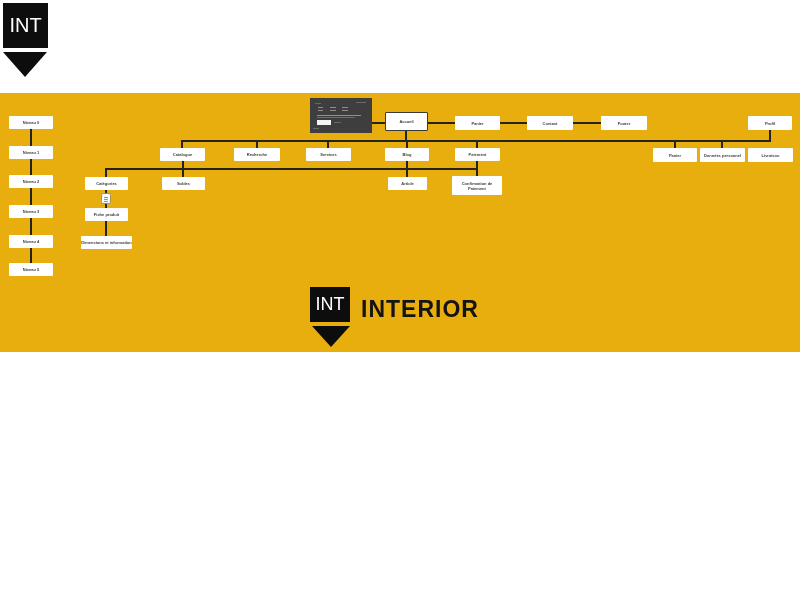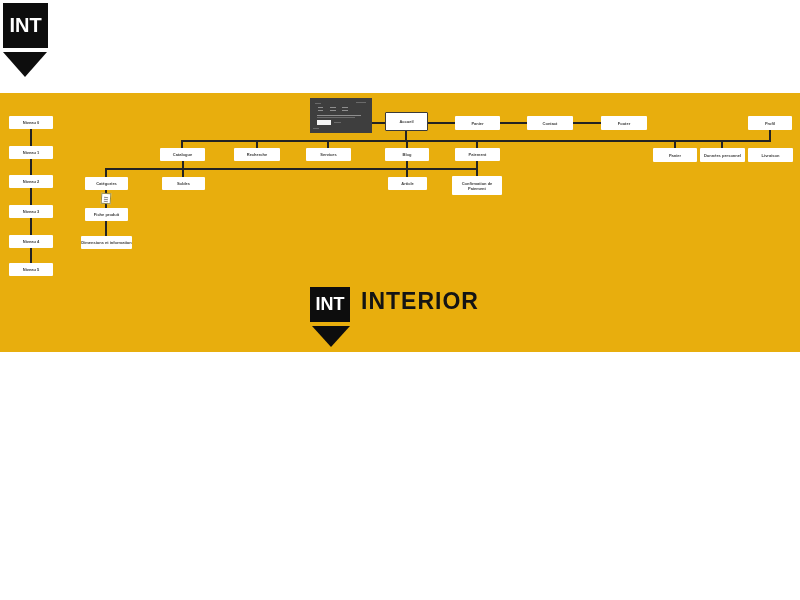--- a/index.html
+++ b/index.html
@@ -5,21 +5,21 @@
   html,body{margin:0;padding:0;}
   body{
     width:800px;height:600px;position:relative;overflow:hidden;
     background:#ffffff;
     font-family:"Liberation Sans", sans-serif;
   }
   .abs{position:absolute;}
   
   .band{left:0;top:93px;width:800px;height:259px;background:#E8AE0D;}
   
-  .logo-sq{background:#0d0d0d;color:#fff;display:flex;align-items:center;justify-content:center;font-weight:bold;}
+  .logo-sq{background:#0d0d0d;color:#fff;display:flex;align-items:center;justify-content:center;font-weight:normal;}
   .tri{width:0;height:0;}
   .brand-name{color:#141414;font-weight:600;letter-spacing:1px;font-size:23px;}
   
   .node{
     background:#ffffff;border-radius:1px;
     display:flex;align-items:center;justify-content:center;text-align:center;
     font-size:4px;font-weight:bold;color:#3d3d3d;line-height:1.25;
     box-sizing:border-box;z-index:3;
   }
   .node.current{border:1px solid #3a3a3a;}
@@ -127,14 +127,14 @@
   <div class="s-line"></div>
   <div class="s-line"></div>
   <div class="s-line"></div>
 </div>
 <div class="abs node" style="left:85px;top:208px;width:43px;height:13px;">Fiche produit</div>
 <div class="abs node" style="left:81px;top:236px;width:51px;height:13px;">Dimensions et information</div>
 
 <div class="abs logo-sq" style="left:310px;top:287px;width:40px;height:35px;font-size:18px;">
   <span>INT</span>
 </div>
-<div class="abs brand-name" style="left:361px;top:288px;">INTERIOR</div>
+<div class="abs brand-name" style="left:361px;top:296px;">INTERIOR</div>
 <div class="abs tri" style="left:312px;top:326px;border-left:19px solid transparent;border-right:19px solid transparent;border-top:21px solid #0d0d0d;"></div>
 
 </body></html>

